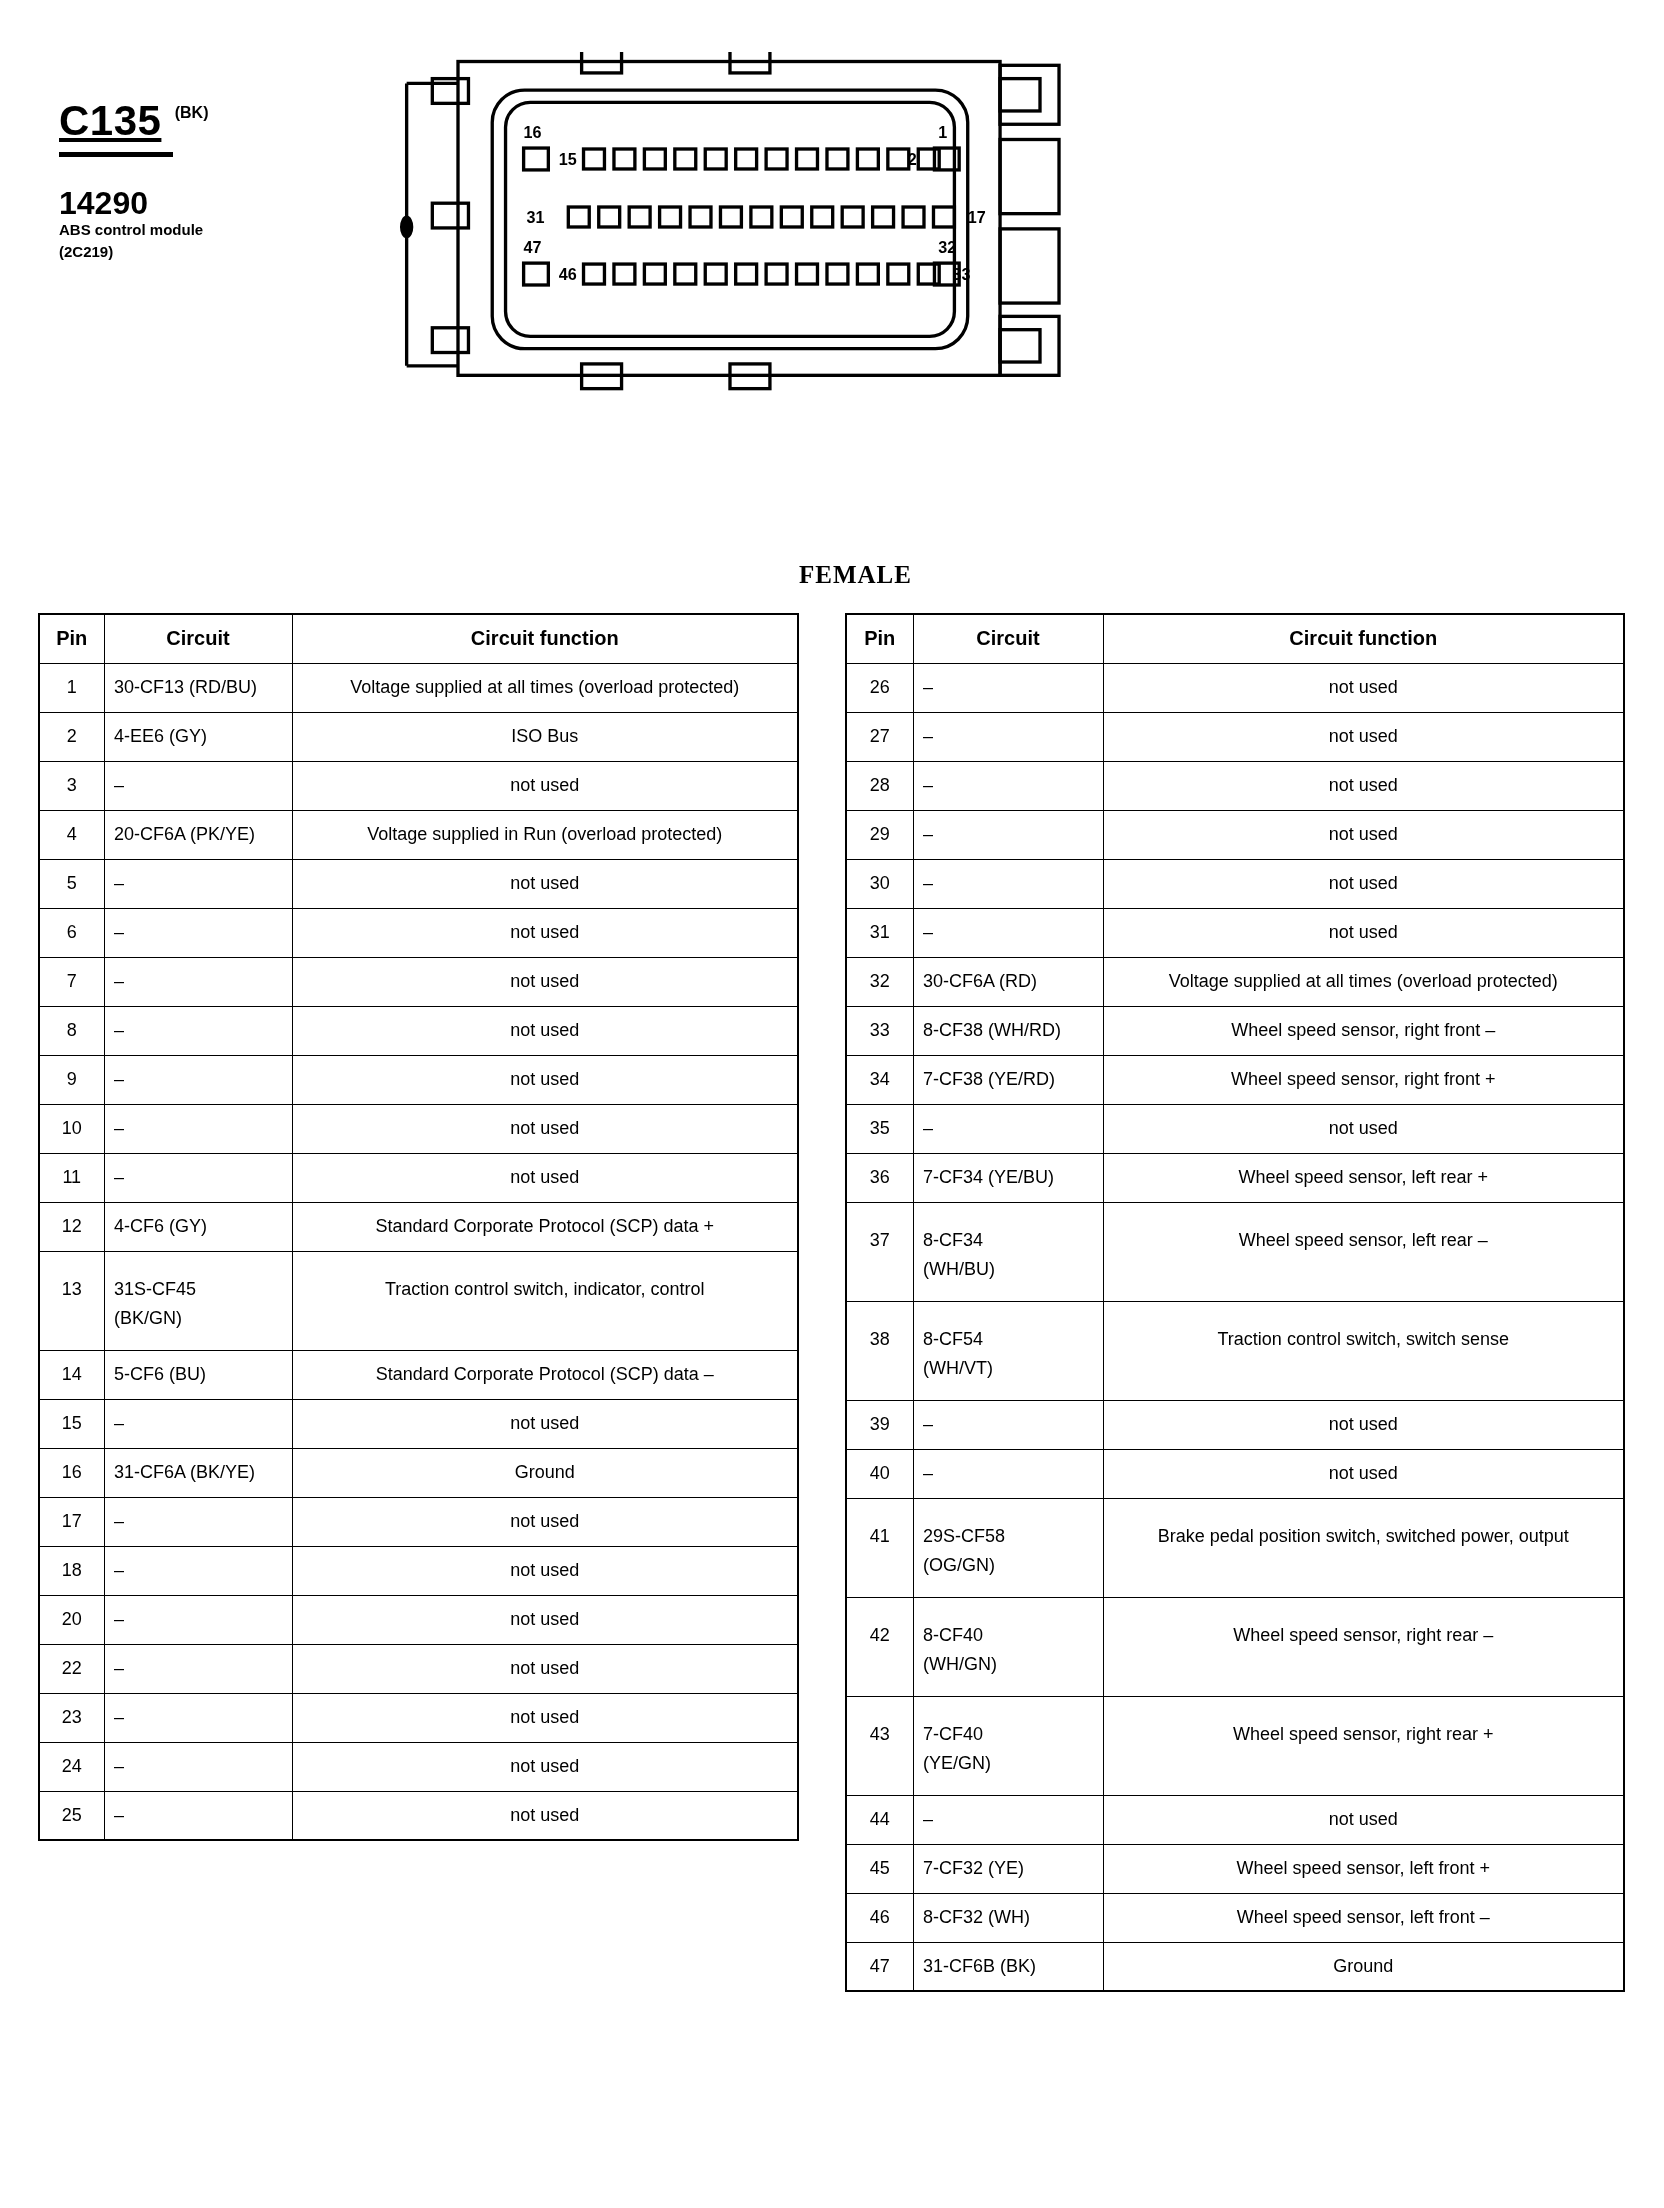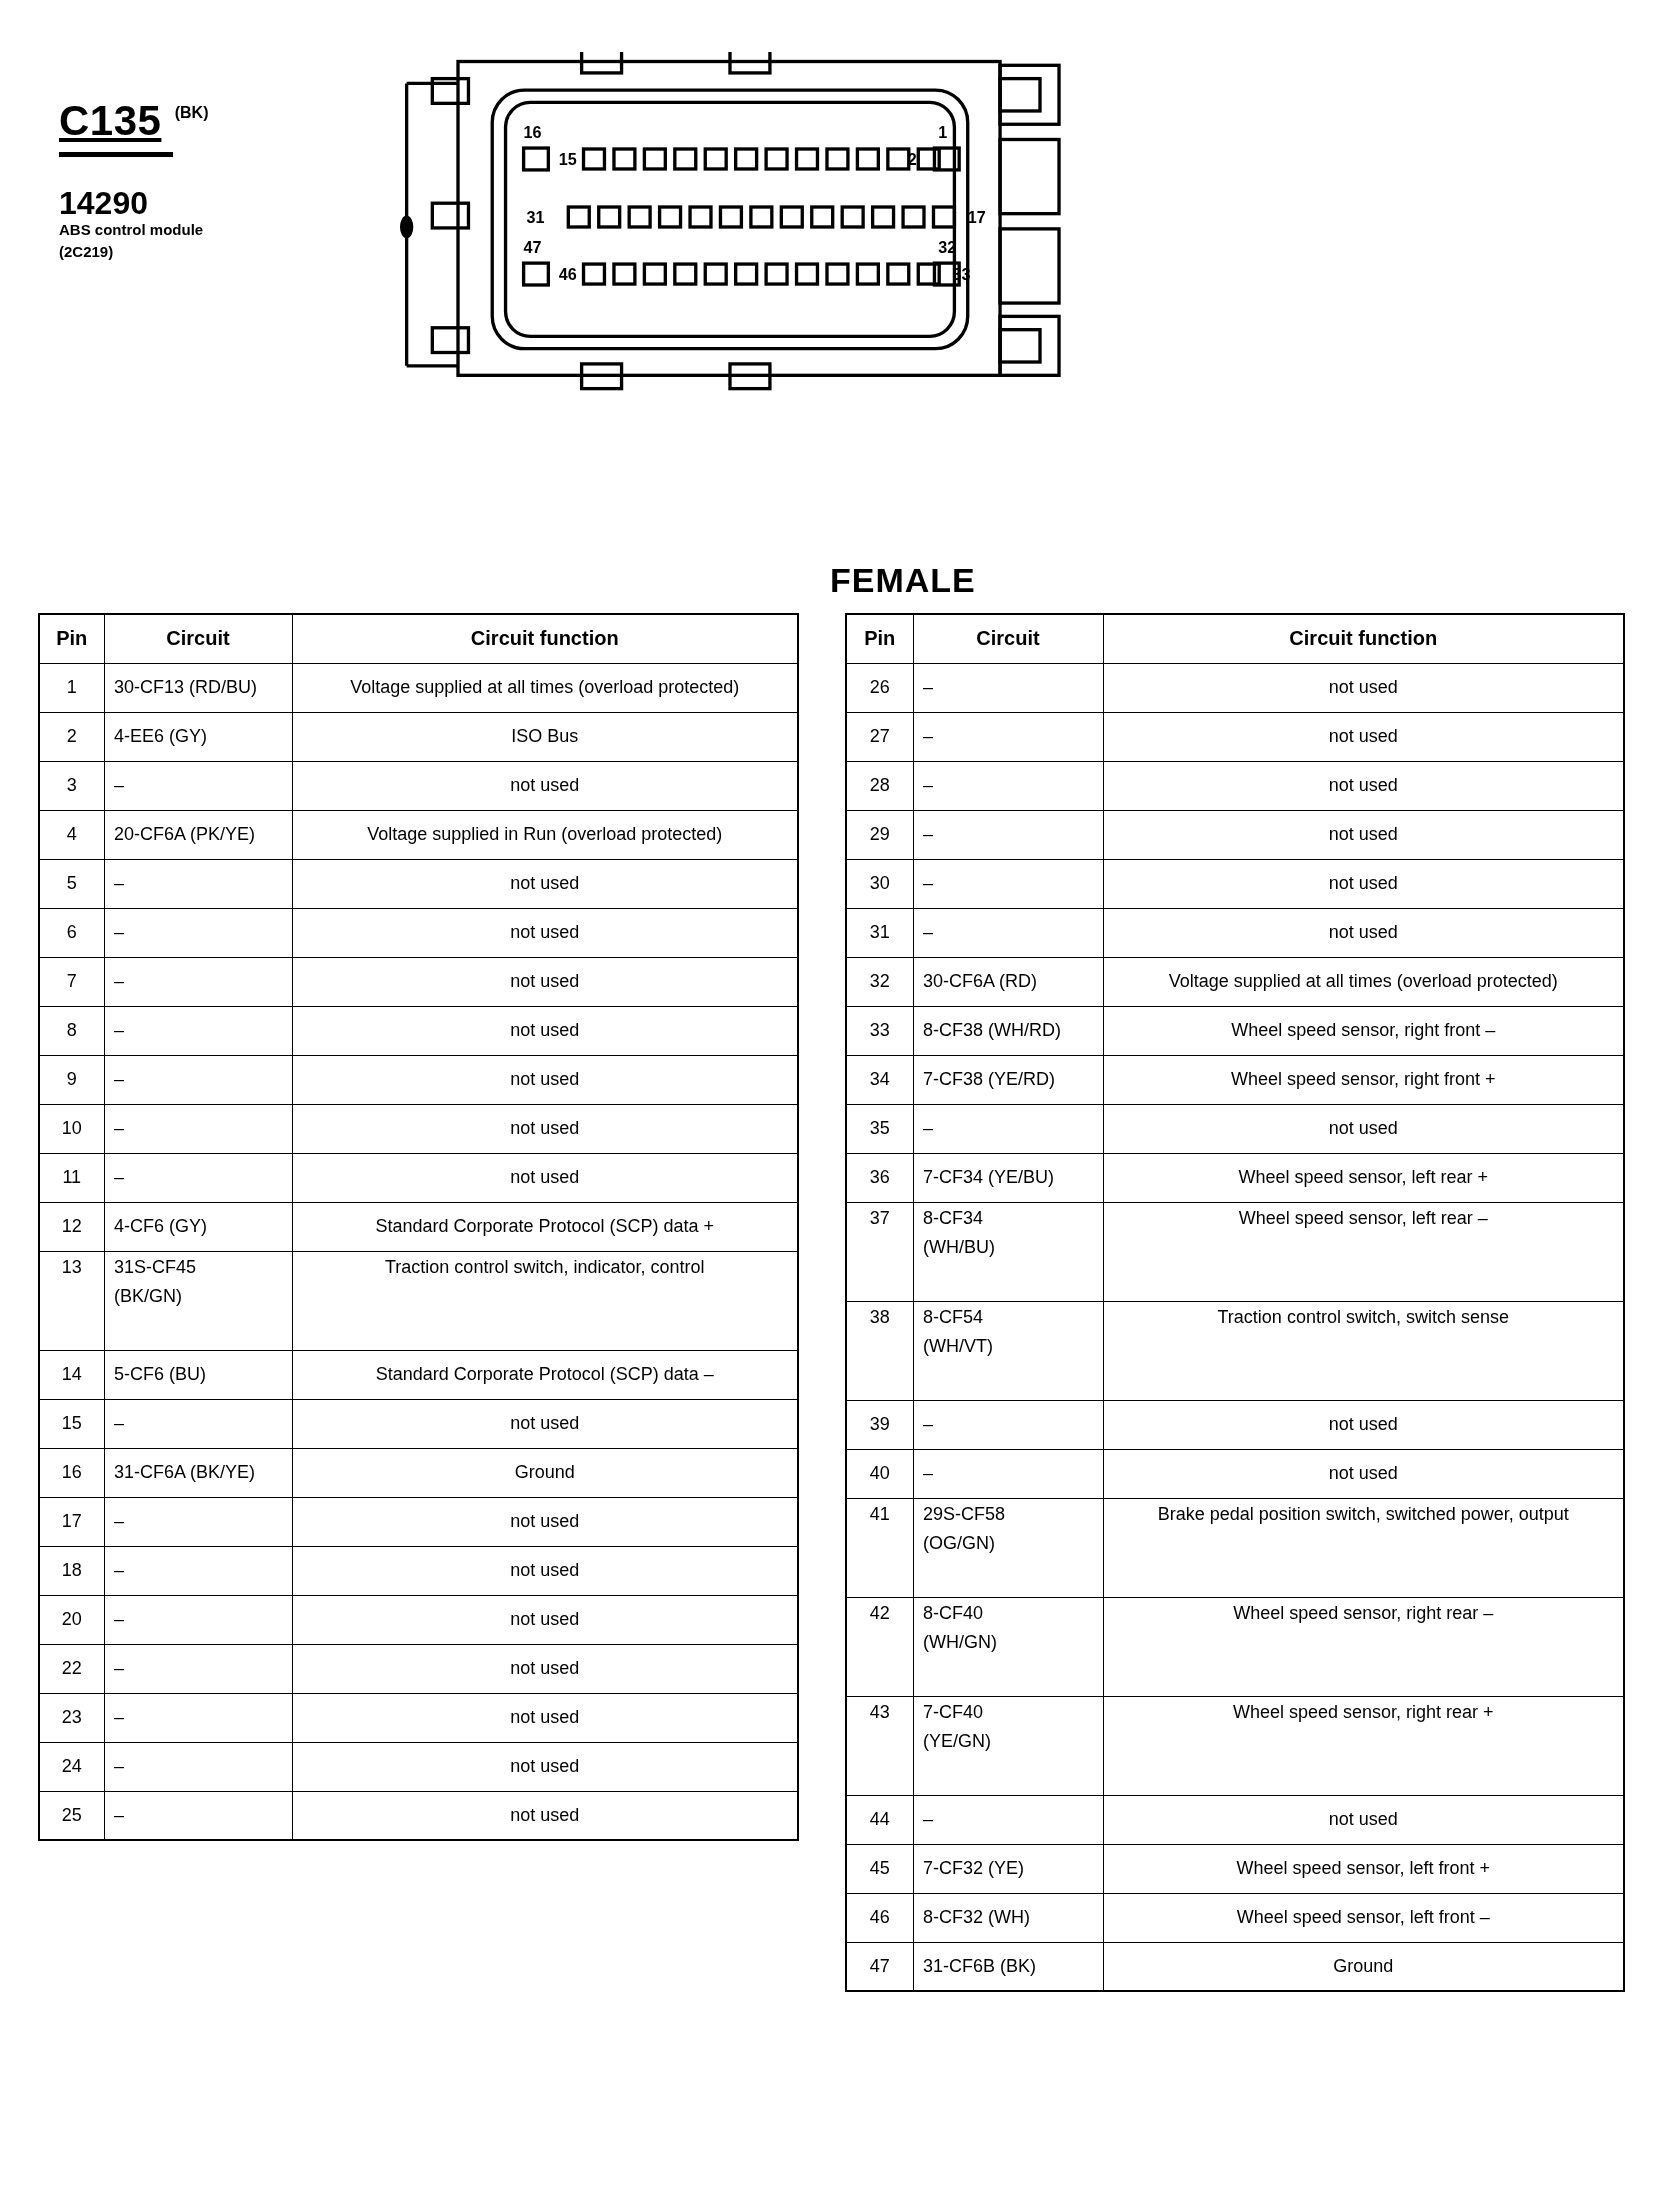--- a/index.html
+++ b/index.html
@@ -31,22 +31,22 @@
   #conn-desc {
     font-size:15px; font-weight:bold; line-height:1.45;
   }
 
   
   #connector { position:absolute; left:399px; top:52px; width:894px; height:485px; }
   #connector svg { display:block; }
 
   
   #female-caption {
-    position:absolute; left:830px; top:561px;
-    font-size:34px; font-weight:bold; letter-spacing:1px;
+    position:absolute; left:799px; top:561px;
+    font-size:25px; font-weight:bold; letter-spacing:1px;font-family:Liberation Serif, serif;
   }
 
   
   .pin-table-wrap { position:absolute; top:613px; }
   #table-left  { left:38px;  width:761px; }
   #table-right { left:845px; width:780px; }
 
   table.pin-table {
     width:100%; border-collapse:collapse;
     border:2.9px solid #000;
@@ -56,21 +56,21 @@
     border:1.9px solid #000;
     font-size:18px;
     padding:0 9.5px;
     vertical-align:middle;
     background:#fff;
   }
   table.pin-table th {
     font-weight:bold; text-align:center; height:49px; font-size:20px;
   }
   table.pin-table td { height:49px; }
-  table.pin-table td.tall { height:99px; vertical-align:top; padding-top:5px; }
+  table.pin-table td.tall { height:99px; vertical-align:top; padding-top:27px; }
   table.pin-table td.tall.pin-cell,
   table.pin-table td.tall.circuit-cell { vertical-align:top; }
 
   td.pin-cell     { text-align:center; width:65px; font-weight:normal; }
   td.circuit-cell { text-align:left; width:198px; }
   td.func-cell    { text-align:center; }
 
   #table-left  col.c-pin { width:65px; }
   #table-left  col.c-cir { width:188px; }
   #table-right col.c-pin { width:67px; }

